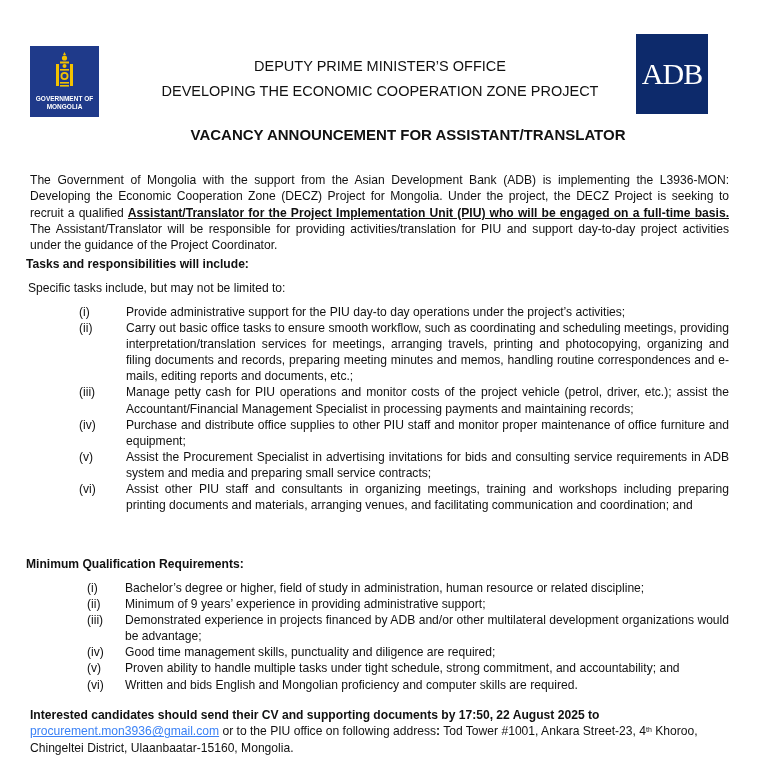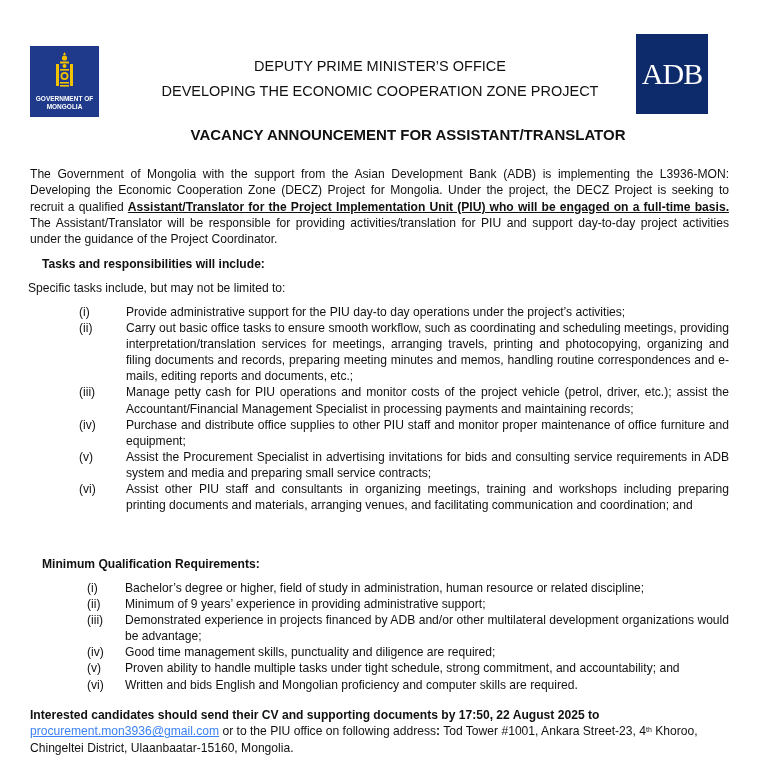--- a/index.html
+++ b/index.html
@@ -10,24 +10,24 @@
   .logo-mn .cap { position:absolute; left:0; width:69px; text-align:center; color:#ffffff;
                   font-weight:bold; font-size:6.5px; line-height:8px; }
   .logo-adb { position:absolute; left:636px; top:34px; width:72px; height:80px; background:#0d2a6b;
               color:#ffffff; font-family:"Liberation Serif", serif; font-size:30px;
               display:flex; align-items:center; justify-content:center; letter-spacing:-1px; }
   .hdr { position:absolute; left:0; width:766px; text-align:center; }
   .hdr1 { top:58px; font-size:14.5px; left:-3px; }
   .hdr2 { top:83px; font-size:14.5px; left:-3px; }
   .title { top:126px; font-size:15px; font-weight:bold; left:25px; }
   .para { position:absolute; left:30px; width:699px; font-size:12.1px; line-height:16.3px;
-          text-align:justify; }
+          text-align:justify;margin-top:6px; }
   .p-intro { top:166px; }
   .u { font-weight:bold; text-decoration:underline; }
-  .heading { position:absolute; left:42px; font-size:12.1px; font-weight:bold; }
+  .heading { position:absolute; left:26px; font-size:12.1px; font-weight:bold; }
   .plain { position:absolute; left:28px; font-size:12.1px; }
   .list { position:absolute; left:79px; width:650px; font-size:12.1px; line-height:16.1px; margin:0; padding:0; }
   .list .row { display:flex; }
   .list .num { width:47px; flex:0 0 47px; }
   .list .txt { flex:1; text-align:justify; }
   .list2 { left:87px; width:642px; }
   .list2 .num { width:38px; flex:0 0 38px; }
   .footer { position:absolute; left:30px; top:707px; width:699px; font-size:12.1px; line-height:16.3px; }
   .footer b { font-weight:bold; }
   .footer a { color:#3b82f6; text-decoration:underline; }

